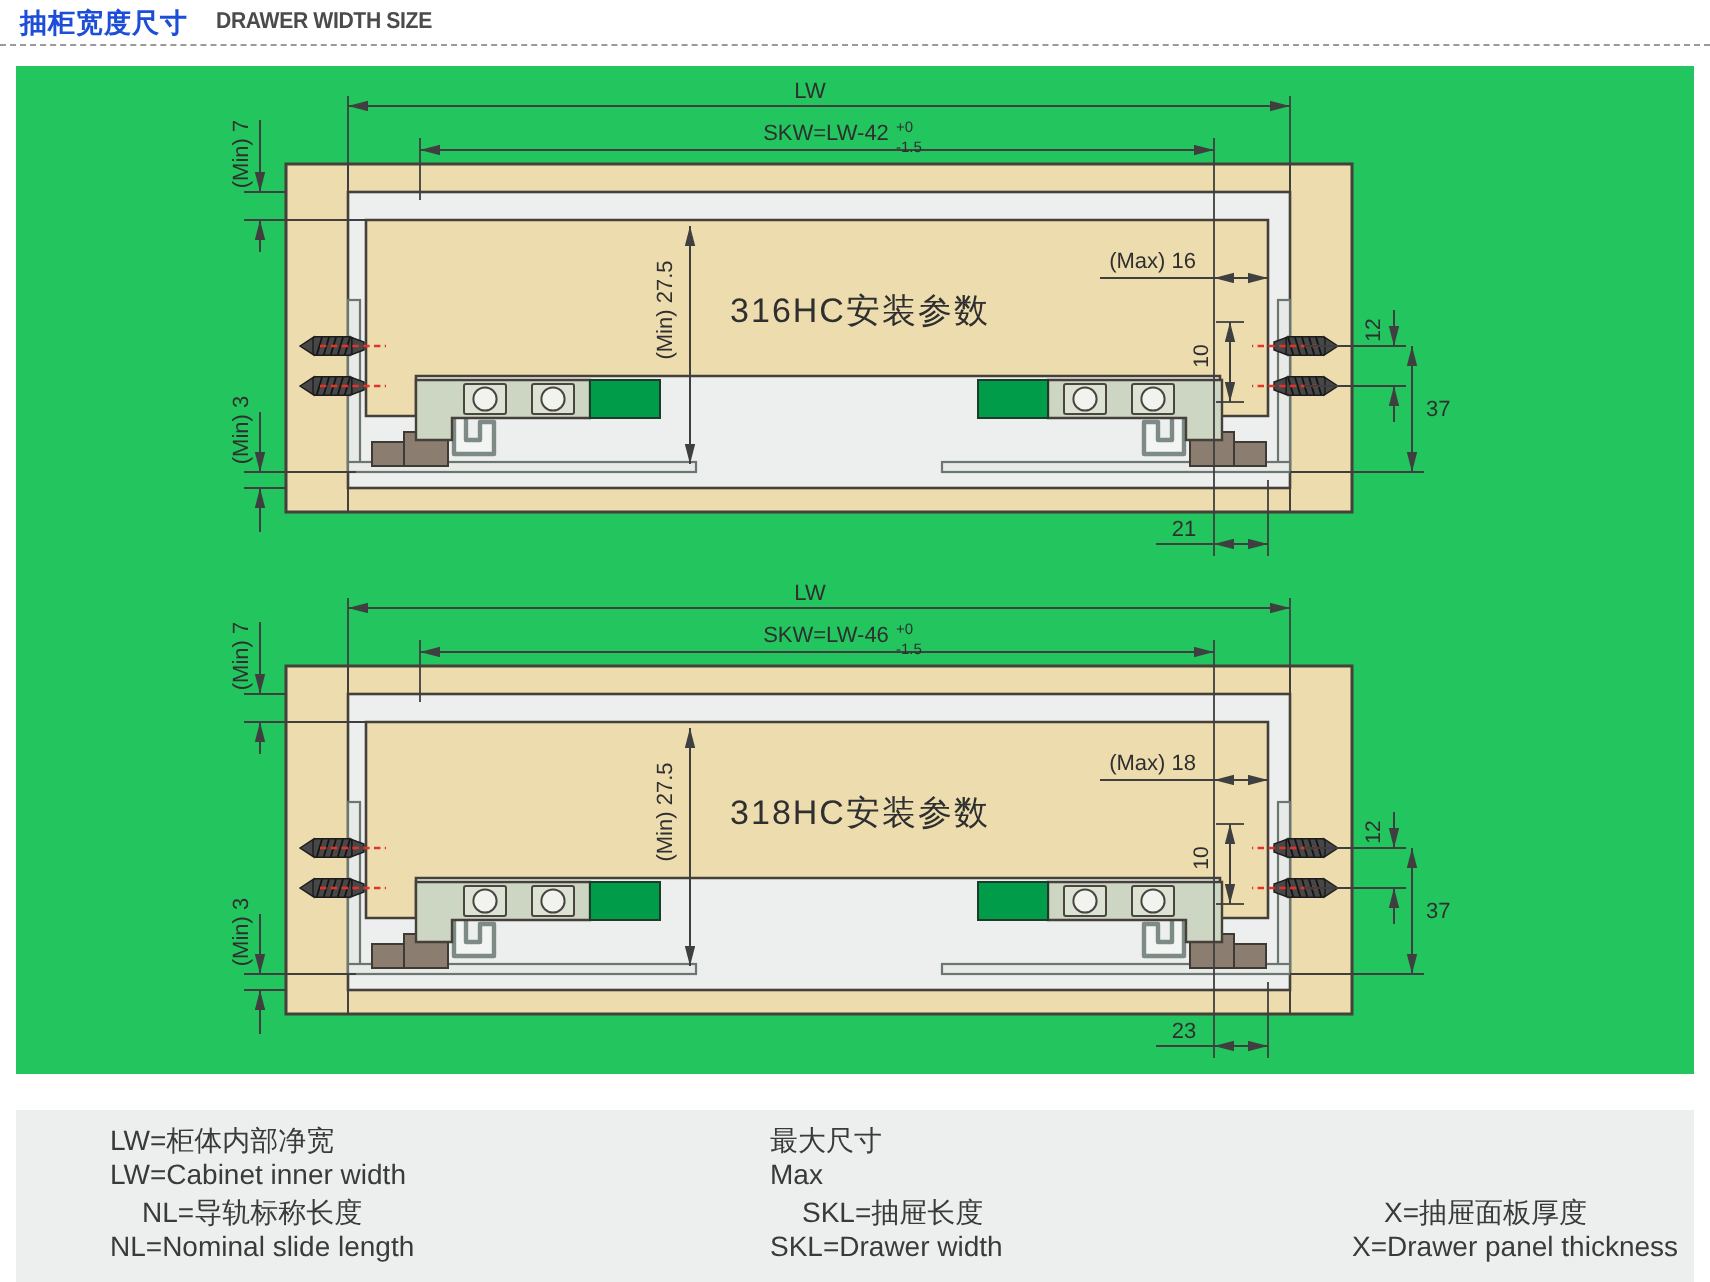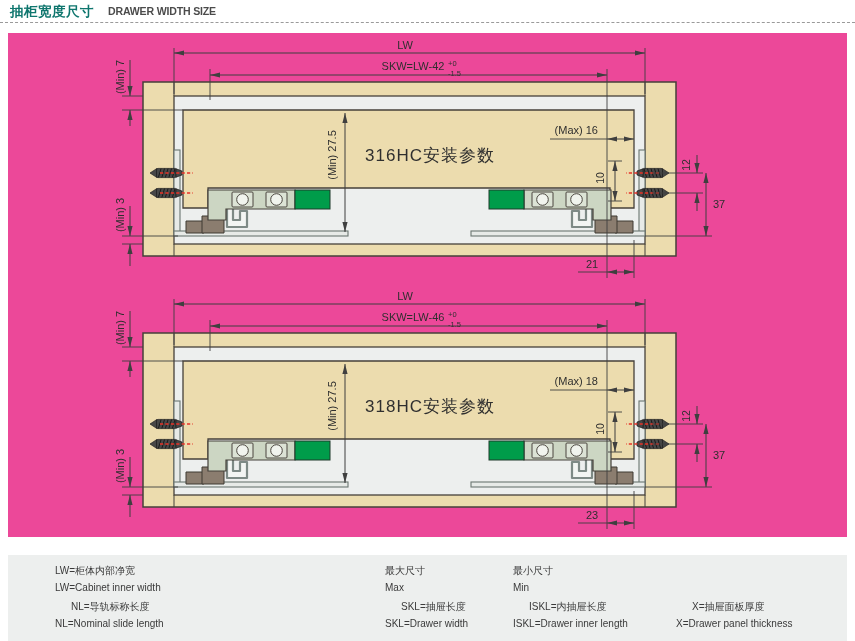--- a/index.html
+++ b/index.html
@@ -1,25 +1,25 @@
 <!DOCTYPE html>
 <html><head>
 <meta charset="utf-8">
 <style>
   html,body{margin:0;padding:0;background:#ffffff;}
   .page{position:relative;width:855px;height:641px;background:#ffffff;overflow:hidden;
         font-family:"Liberation Sans","DejaVu Sans",sans-serif;}
   .hdr{position:absolute;left:0;top:0;width:855px;height:22px;border-bottom:1px dashed #9a9a9a;}
-  .hdr .cn{position:absolute;left:10px;top:3px;font-size:13.5px;font-weight:bold;color:#0f766e;letter-spacing:.5px;}
+  .hdr .cn{position:absolute;left:10px;top:3px;font-size:13.5px;font-weight:bold;color:#1d4ed8;letter-spacing:.5px;}
   .hdr .en{position:absolute;left:108px;top:5px;font-size:11.5px;font-weight:bold;color:#4b4b4b;
            letter-spacing:-.2px;transform:scaleX(.92);transform-origin:left center;}
-  .diagram-panel{position:absolute;left:8px;top:33px;width:839px;height:504px;background:#ec4899;}
+  .diagram-panel{position:absolute;left:8px;top:33px;width:839px;height:504px;background:#22c55e;}
   .legend-panel{position:absolute;left:8px;top:555px;width:839px;height:86px;background:#edefee;}
   .lcol{position:absolute;top:7px;}
-  .lrow{font-size:10px;color:#3a3a3a;line-height:17px;height:17px;white-space:nowrap;}
+  .lrow{font-size:14px;color:#3a3a3a;line-height:17px;height:17px;white-space:nowrap;}
   .lrow.gap{margin-top:2px;margin-left:16px;}
   svg text{fill:#2f2f2f;font-family:"Liberation Sans","DejaVu Sans",sans-serif;}
   text.dim{font-size:11px;}
   text.dim-sm{font-size:10.5px;}
   text.model{font-size:17px;font-weight:500;letter-spacing:1px;}
   text.tol{font-size:7.5px;}
 </style>
 </head>
 <body>
 
@@ -183,26 +183,20 @@
       <div class="lrow">LW=Cabinet inner width</div>
       <div class="lrow gap">NL=导轨标称长度</div>
       <div class="lrow">NL=Nominal slide length</div>
     </div>
     <div class="lcol" style="left:377px">
       <div class="lrow">最大尺寸</div>
       <div class="lrow">Max</div>
       <div class="lrow gap">SKL=抽屉长度</div>
       <div class="lrow">SKL=Drawer width</div>
     </div>
-    <div class="lcol" style="left:505px">
-      <div class="lrow">最小尺寸</div>
-      <div class="lrow">Min</div>
-      <div class="lrow gap">ISKL=内抽屉长度</div>
-      <div class="lrow">ISKL=Drawer inner length</div>
-    </div>
     <div class="lcol" style="left:668px">
       <div class="lrow"></div>
       <div class="lrow"></div>
       <div class="lrow gap">X=抽屉面板厚度</div>
       <div class="lrow">X=Drawer panel thickness</div>
     </div>
   </div>
 
 </div>
 

